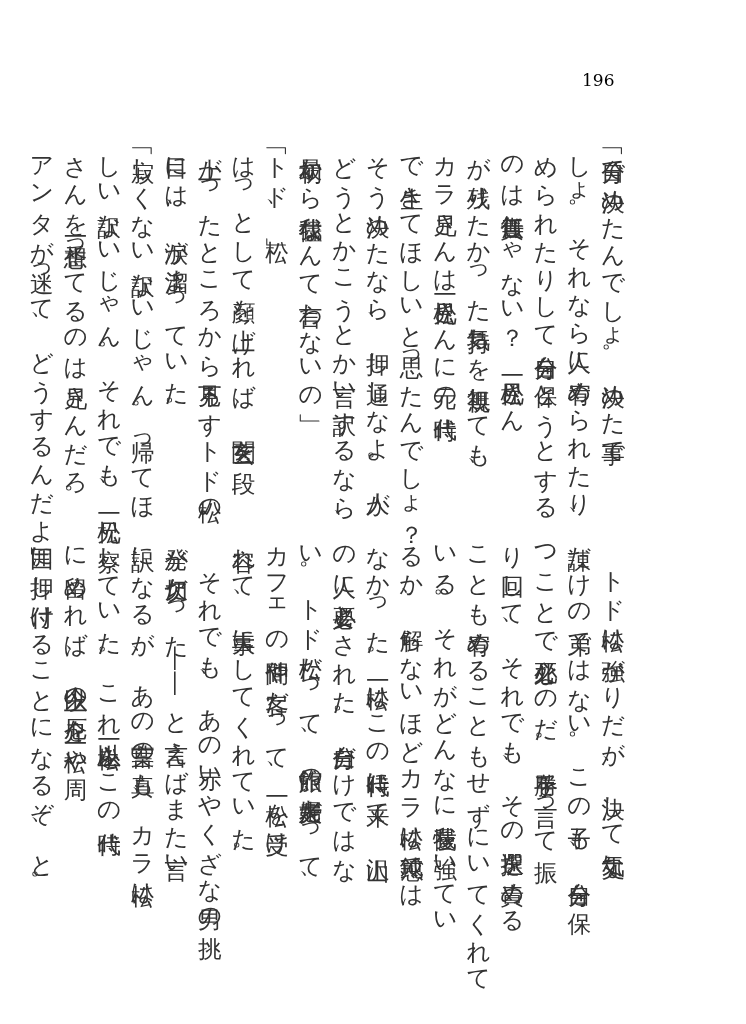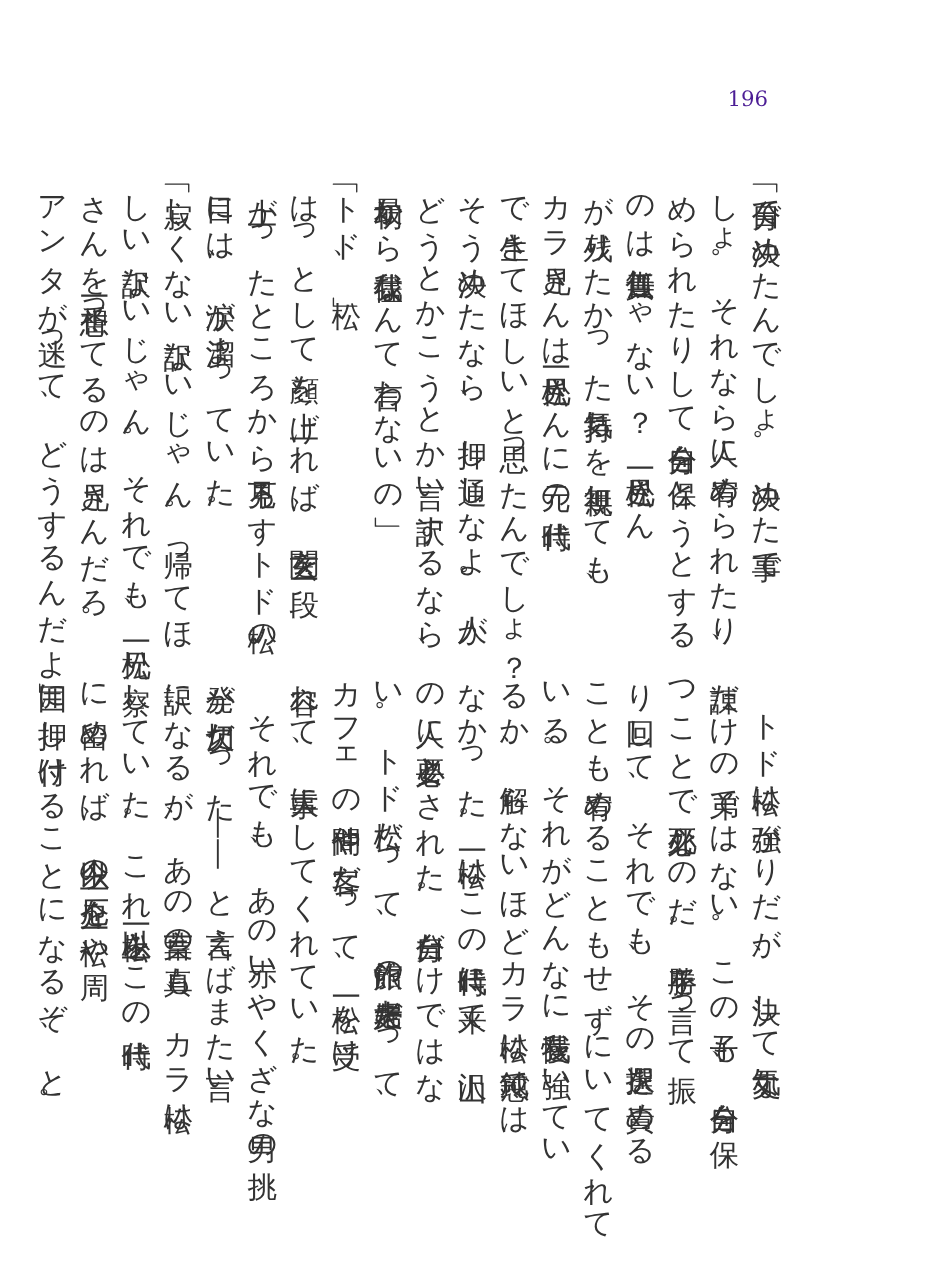--- a/index.html
+++ b/index.html
@@ -1,20 +1,20 @@
 <!DOCTYPE html>
 <html><head>
   <meta charset="utf-8">
   <style>
     html, body { margin: 0; padding: 0; background: #ffffff; }
     body { width: 746px; height: 1024px; position: relative; overflow: hidden; }
     .page-number {
       position: absolute; top: 70px; left: 582px;
       font-family: "DejaVu Serif", "Liberation Serif", serif;
-      font-size: 17px; color: #4c1d95;
+      font-size: 17px; color: #000000;
     }
     .block {
       position: absolute;
       writing-mode: vertical-rl;
       font-family: "DejaVu Serif", "Liberation Serif", serif;
       font-size: 23.6px;
       line-height: 33.6px;
       letter-spacing: 1.2px;
       color: #333333;
     }

